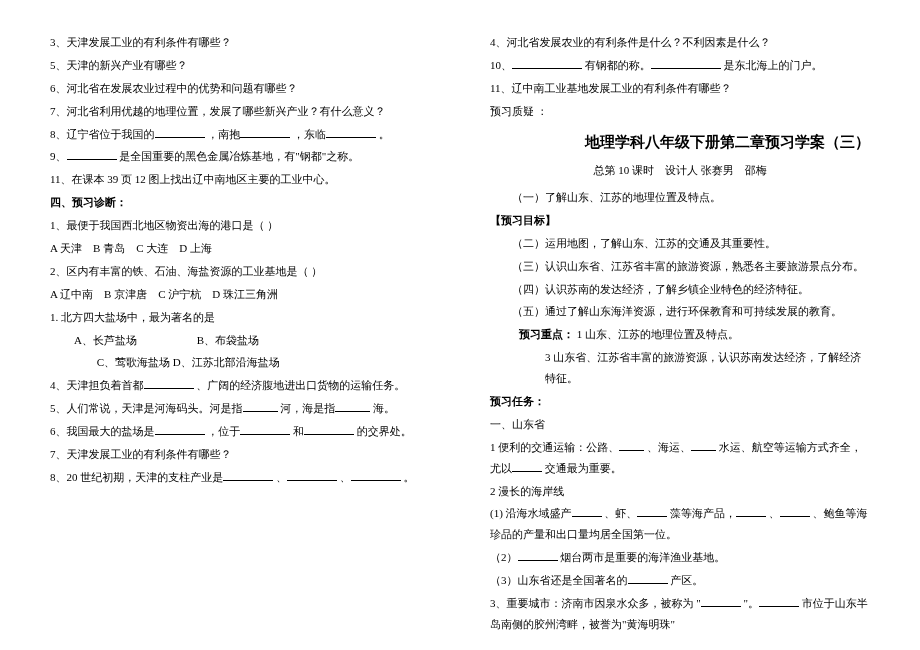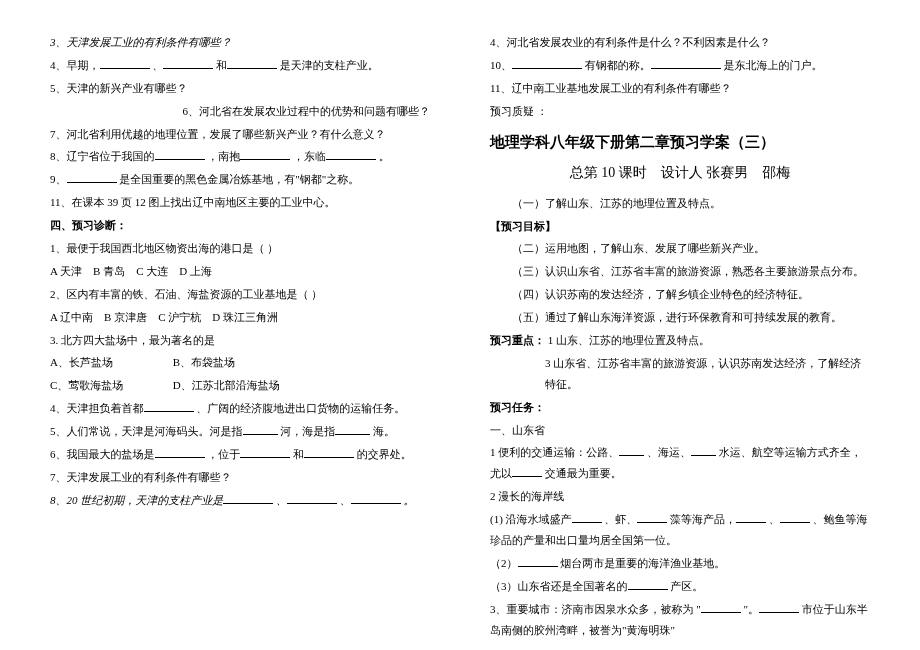--- a/index.html
+++ b/index.html
@@ -15,62 +15,57 @@
   }
   .columns {
     display: flex;
     padding: 30px 50px 20px 50px;
     gap: 60px;
   }
   .col {
     width: 380px;
     line-height: 1.9;
   }
-  .gap-s { margin-top: 8px; text-align: right; }
-  .gap-m { margin-top: 20px; font-style: italic; }
+  .gap-s { margin-top: 8px; }
+  .gap-m { margin-top: 20px; }
   .gap-l { margin-top: 40px; }
   .blank {
     display: inline-block;
     border-bottom: 1px solid #000;
     min-width: 50px;
     height: 12px;
     vertical-align: baseline;
   }
   .title {
     font-size: 15px;
     font-family: "SimHei", "黑体", sans-serif;
     font-weight: bold;
-    text-align: left;
+    text-align: right;
     margin: 6px 0 4px 0;
   }
   .subtitle {
     text-align: center;
-    font-size: 14px;
+    font-size: 11px;
     margin-bottom: 6px;
   }
   .bold {
     font-family: "SimHei", "黑体", sans-serif;
     font-weight: bold;
+    margin-left: 29px;
   }
   .sec { margin: 2px 0; }
 </style>
 </head>
 <body>
 
 <div class="columns">
 
   <div class="col">
     <div class="gap-m sec">3、天津发展工业的有利条件有哪些？</div>
 
-    <div class="gap-l sec">
-      <span>4、早期，</span><span class="blank"></span>
-      <span>、</span><span class="blank"></span>
-      <span>和</span><span class="blank"></span>
-      <span>是天津的支柱产业。</span>
-    </div>
     <div class="sec">5、天津的新兴产业有哪些？</div>
     <div class="gap-s sec">6、河北省在发展农业过程中的优势和问题有哪些？</div>
     <div class="gap-l sec">7、河北省利用优越的地理位置，发展了哪些新兴产业？有什么意义？</div>
 
     <div class="gap-l sec">
       <span>8、辽宁省位于我国的</span><span class="blank"></span>
       <span>，南抱</span><span class="blank"></span>
       <span>，东临</span><span class="blank"></span>
       <span>。</span>
     </div>
@@ -78,27 +73,27 @@
       <span>9、</span><span class="blank"></span>
       <span>是全国重要的黑色金属冶炼基地，有"钢都"之称。</span>
     </div>
     <div class="gap-l sec">11、在课本 39 页 12 图上找出辽中南地区主要的工业中心。</div>
 
     <div class="sec bold">四、预习诊断：</div>
     <div class="sec">1、最便于我国西北地区物资出海的港口是（  ）</div>
     <div class="sec">A  天津 B  青岛 C  大连 D  上海</div>
     <div class="sec">2、区内有丰富的铁、石油、海盐资源的工业基地是（  ）</div>
     <div class="sec">A  辽中南 B  京津唐 C  沪宁杭 D  珠江三角洲</div>
-    <div class="sec">3. 北方四大盐场中，最为著名的是</div>
+    <div class="sec">1. 北方四大盐场中，最为著名的是</div>
     <div class="sec">
-      <span style="display:inline-block;width:120px;">A、长芦盐场</span>
+      <span style="display:inline-block;width:120px;margin-left:24px;">A、长芦盐场</span>
       <span>B、布袋盐场</span>
     </div>
     <div class="sec">
-      <span style="display:inline-block;width:120px;">C、莺歌海盐场</span>
+      <span style="display:inline-block;width:120px;text-align:right;">C、莺歌海盐场</span>
       <span>D、江苏北部沿海盐场</span>
     </div>
     <div class="sec">
       <span>4、天津担负着首都</span><span class="blank"></span>
       <span>、广阔的经济腹地进出口货物的运输任务。</span>
     </div>
     <div class="sec">
       <span>5、人们常说，天津是河海码头。河是指</span><span class="blank" style="min-width:35px"></span>
       <span>河，海是指</span><span class="blank" style="min-width:35px"></span>
       <span>海。</span>
@@ -126,21 +121,21 @@
       <span>是东北海上的门户。</span>
     </div>
     <div class="sec">11、辽中南工业基地发展工业的有利条件有哪些？</div>
     <div class="gap-l sec">预习质疑 ：</div>
 
     <div class="title">地理学科八年级下册第二章预习学案（三）</div>
     <div class="subtitle">总第 10 课时 设计人  张赛男 邵梅</div>
 
     <div class="sec" style="padding-left:22px">（一）了解山东、江苏的地理位置及特点。</div>
     <div class="sec bold">【预习目标】</div>
-    <div class="sec" style="padding-left:22px">（二）运用地图，了解山东、发展了哪些新兴产业。</div>
+    <div class="sec" style="padding-left:22px">（二）运用地图，了解山东、江苏的交通及其重要性。</div>
     <div class="sec" style="padding-left:22px">（三）认识山东省、江苏省丰富的旅游资源，熟悉各主要旅游景点分布。</div>
     <div class="sec" style="padding-left:22px">（四）认识苏南的发达经济，了解乡镇企业特色的经济特征。</div>
     <div class="sec" style="padding-left:22px">（五）通过了解山东海洋资源，进行环保教育和可持续发展的教育。</div>
 
     <div class="sec">
       <span class="bold">预习重点：</span>
       <span>1 山东、江苏的地理位置及特点。</span>
     </div>
     <div class="sec" style="padding-left:55px">3 山东省、江苏省丰富的旅游资源，认识苏南发达经济，了解经济特征。</div>
 

